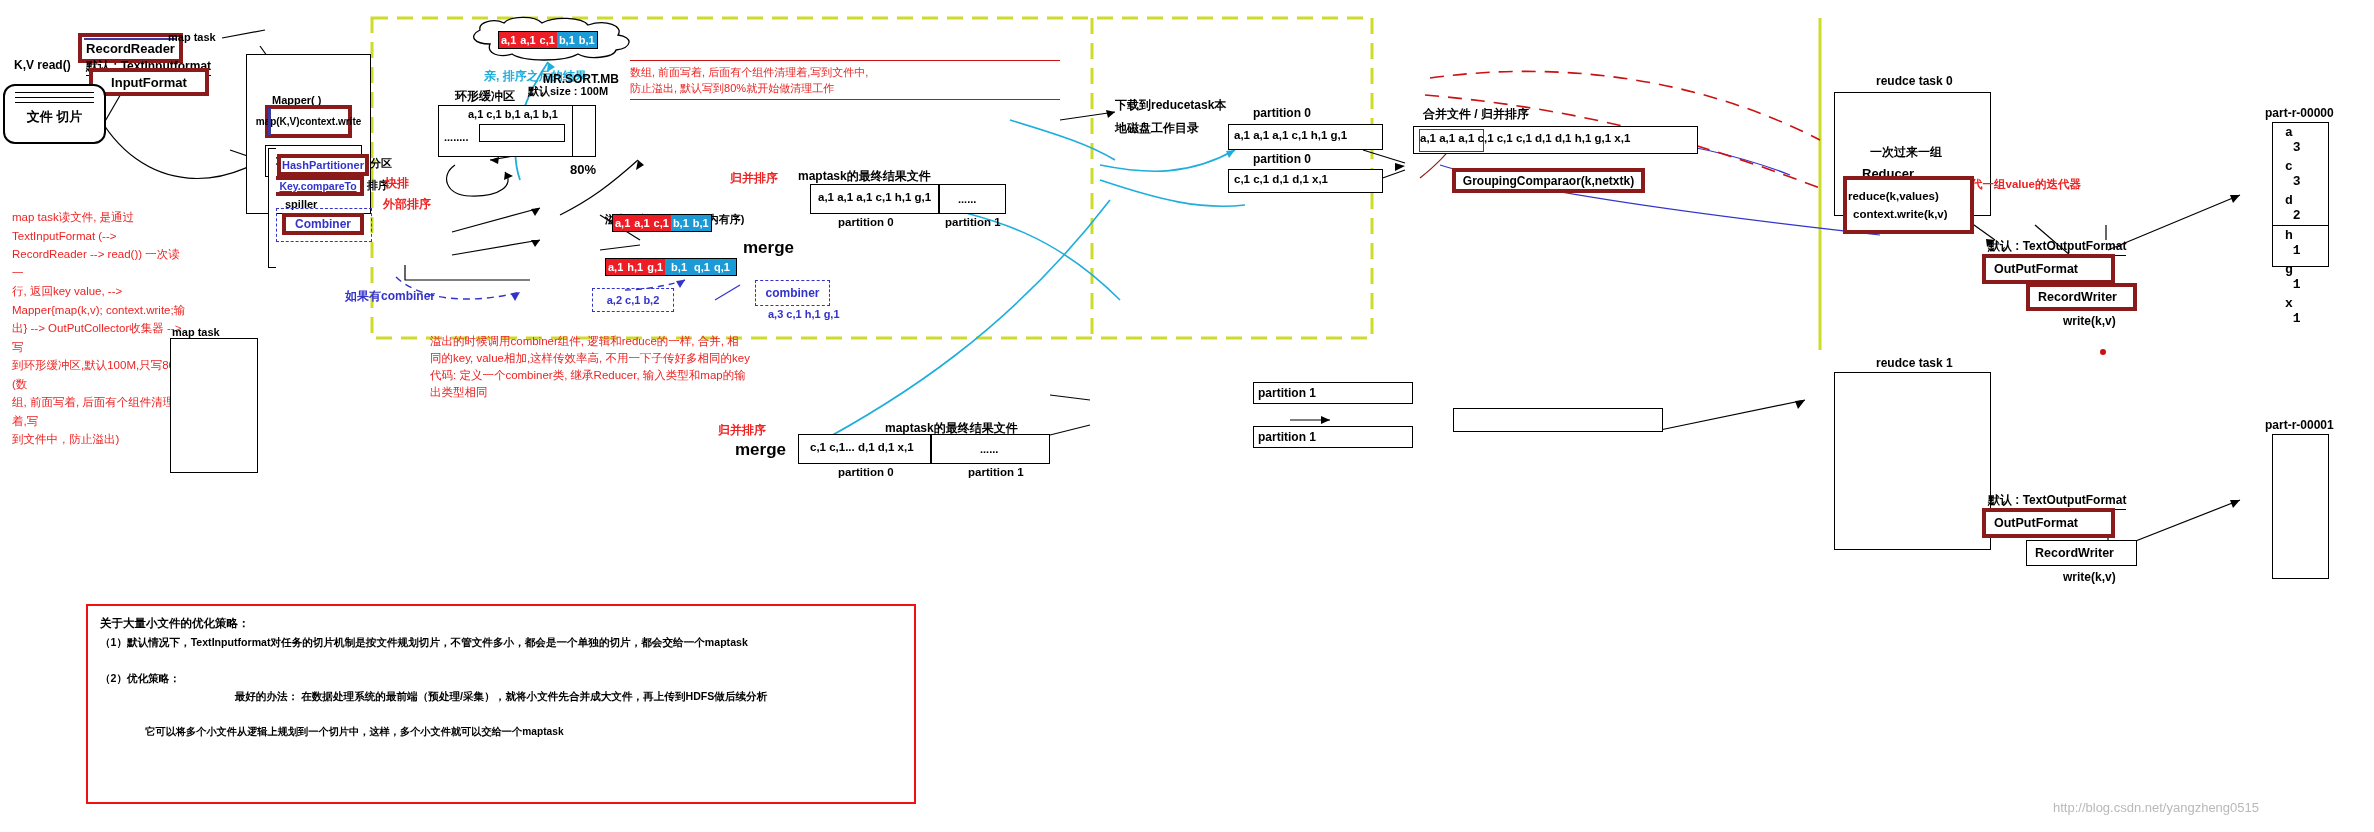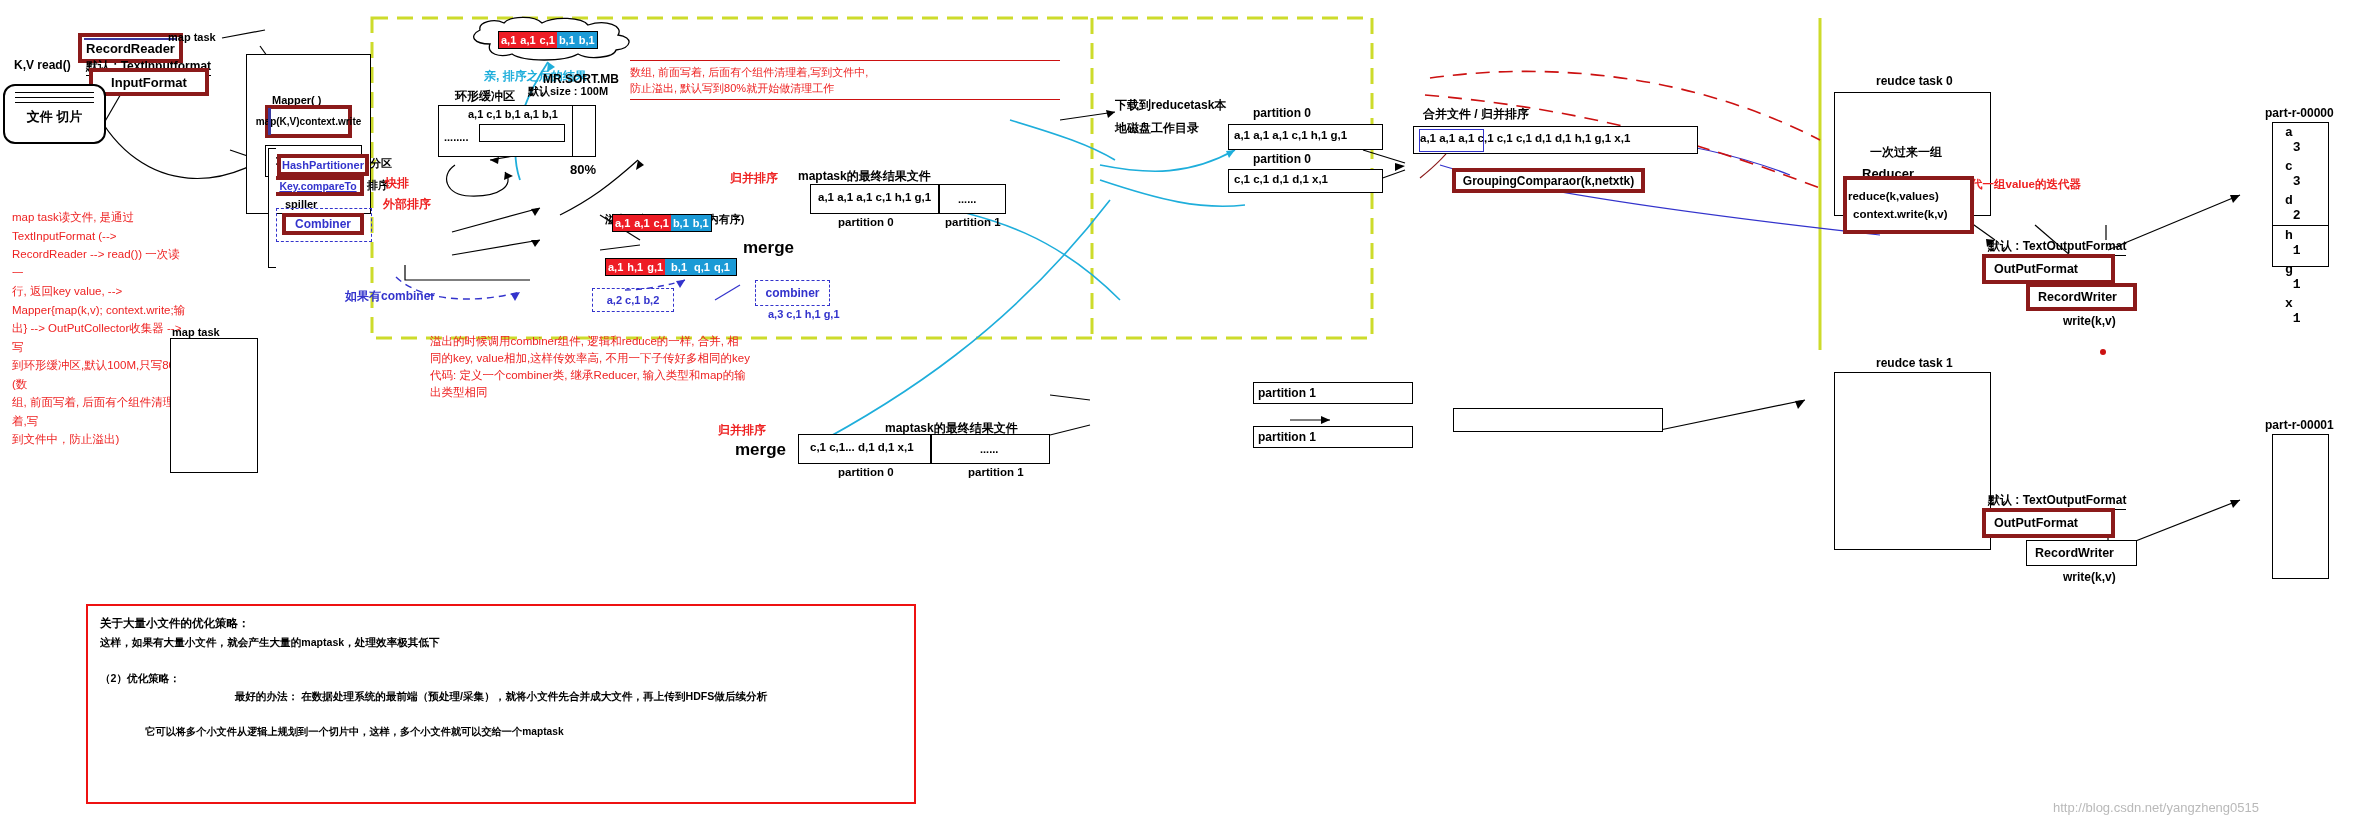--- a/index.html
+++ b/index.html
@@ -392,21 +392,21 @@
 </div>
 
 <div class="abs lbl" style="left:2063px;top:570px;font-size:12px;">write(k,v)</div>
 
 <div class="abs lbl" style="left:2265px;top:418px;font-size:12px;">part-r-00001</div>
 <div class="abs kvtable" style="left:2272px;top:434px;width:57px;height:145px;"></div>
 
 <div class="abs" style="left:86px;top:604px;width:830px;height:200px;border:2px solid #ee1111;
             background:#fff;box-sizing:border-box;padding:8px 12px;">
   <div class="lbl" style="font-size:11.5px;line-height:19px;">关于大量小文件的优化策略：</div>
-  <div class="lbl" style="font-size:10.6px;line-height:18px;">这样，如果有大量小文件，就会产生大量的maptask，处理效率极其低下</div>
+  <div class="lbl" style="font-size:10.6px;line-height:18px;">（1）默认情况下，TextInputformat对任务的切片机制是按文件规划切片，不管文件多小，都会是一个单独的切片，都会交给一个maptask</div>
   <div class="lbl" style="font-size:10.6px;line-height:18px;min-height:18px;"></div>
   <div class="lbl" style="font-size:10.6px;line-height:18px;">（2）优化策略：</div>
   <div class="lbl" style="font-size:10.6px;line-height:18px;text-align:center;">最好的办法：  在数据处理系统的最前端（预处理/采集），就将小文件先合并成大文件，再上传到HDFS做后续分析</div>
   <div class="lbl" style="font-size:10.6px;line-height:18px;min-height:18px;"></div>
   <div class="lbl" style="font-size:10.2px;line-height:18px;white-space:pre;">                它可以将多个小文件从逻辑上规划到一个切片中，这样，多个小文件就可以交给一个maptask</div>
 </div>
 
 <div class="abs wmk" style="left:2053px;top:800px;">http://blog.csdn.net/yangzheng0515</div>
 
 </body></html>

